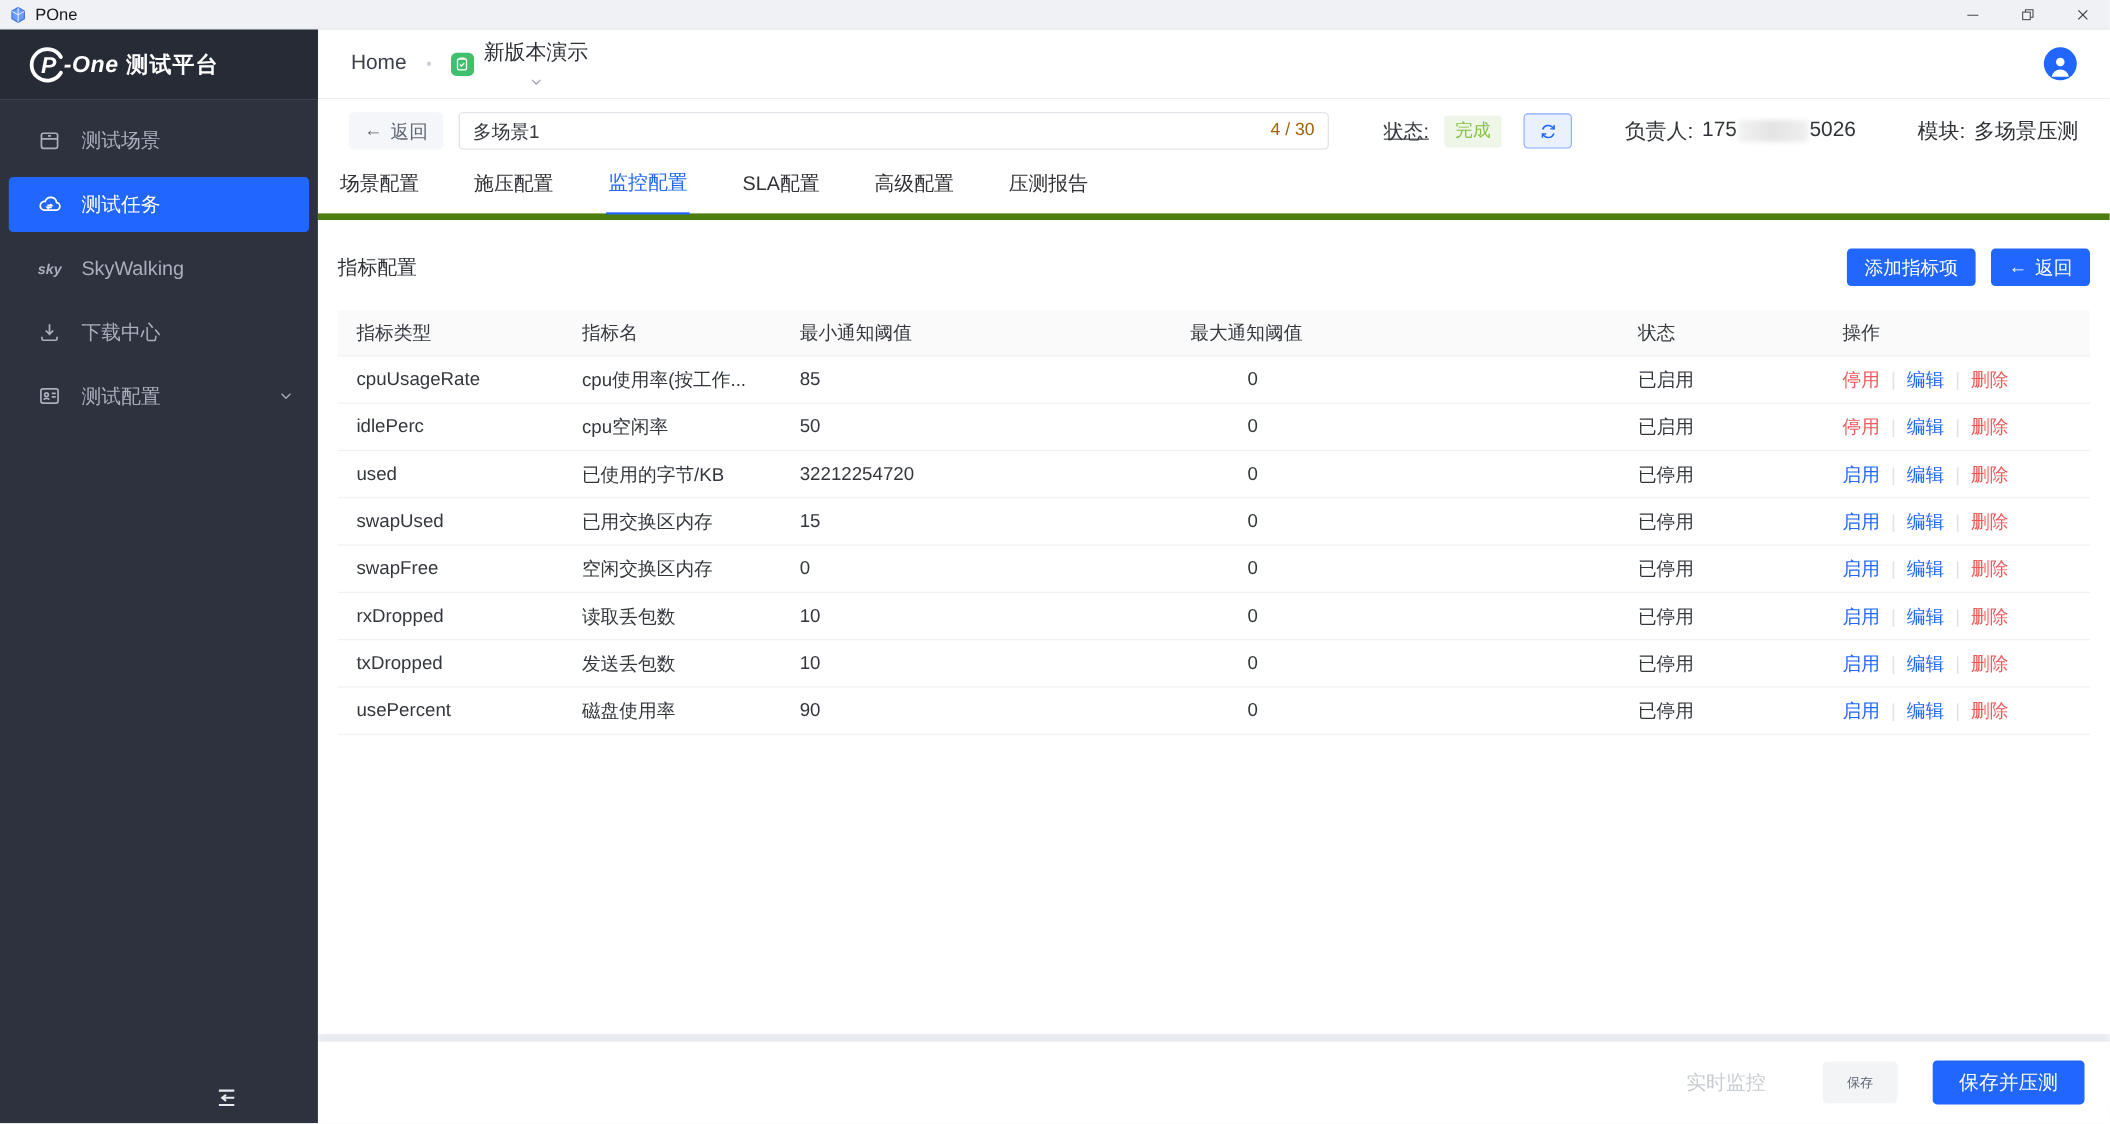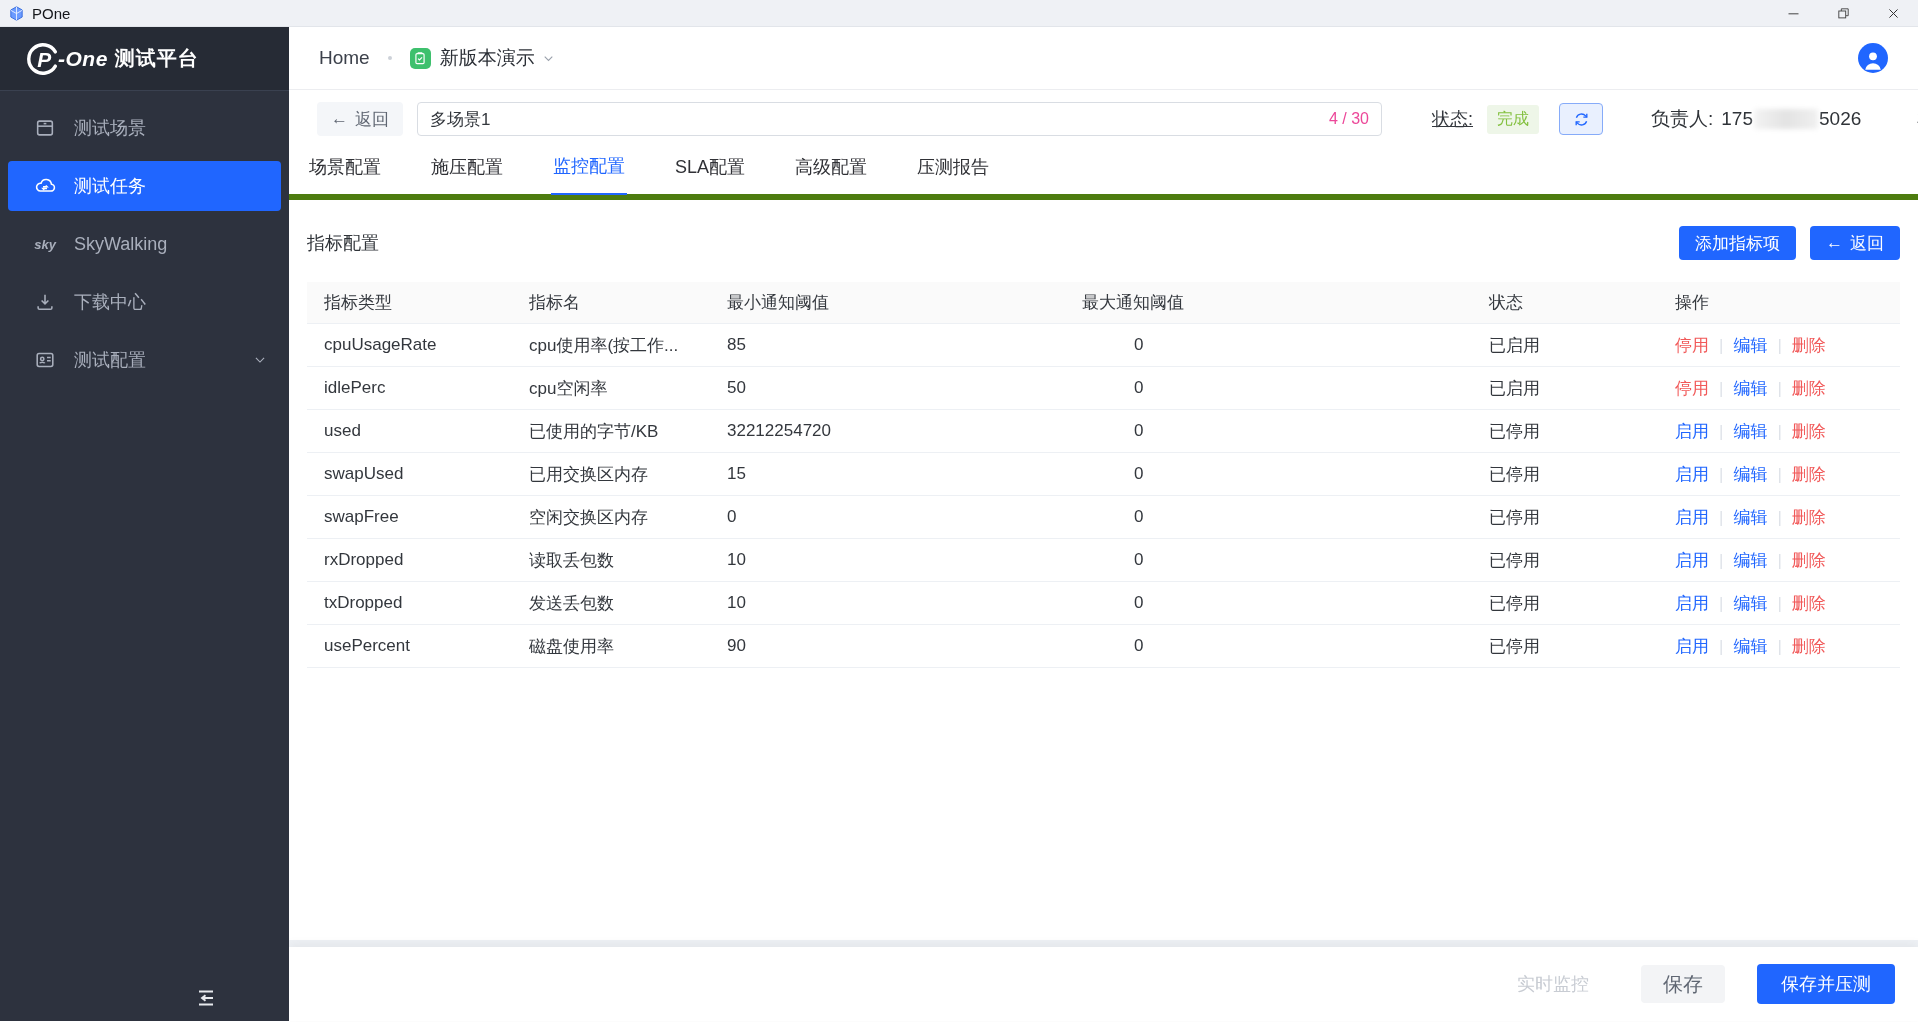--- a/index.html
+++ b/index.html
@@ -35,35 +35,35 @@
     display:flex; align-items:center; justify-content:center; color:#e8eaee; }
 
   
   .main { flex:1; display:flex; flex-direction:column; background:#fff; min-width:0; }
 
   .top-header { height:63px; border-bottom:1px solid #ecedf0; display:flex; align-items:center;
     padding:0 30px; font-size:19px; color:#3c414b; flex:none; }
   .crumb-dot { width:4px; height:4px; border-radius:50%; background:#cdd1d8; margin:0 18px; }
   .proj-icon { width:21px; height:21px; border-radius:5px; background:#3ec06d; display:flex;
     align-items:center; justify-content:center; flex:none; }
-  .proj-name { margin-left:9px; color:#2b2f36; cursor:pointer; display:flex; align-items:center; gap:7px; }
+  .proj-name { margin-left:9px; color:#2b2f36; cursor:pointer; display:flex; align-items:center; gap:7px;flex-direction:column; }
   .hdr-chevron { display:flex; color:#9aa0ab; }
   .avatar { margin-left:auto; width:30px; height:30px; border-radius:50%; background:#2066ff;
     display:flex; align-items:flex-end; justify-content:center; overflow:hidden; cursor:pointer; }
 
   
   .toolbar { height:58px; display:flex; align-items:center; padding:0 18px 0 28px; flex:none; }
   .back-btn { height:34px; padding:0 14px; background:#f4f6f9; border:none; border-radius:4px;
     color:#5f6672; font-size:17px; display:flex; align-items:center; gap:7px; cursor:pointer;
     font-family:inherit; flex:none; }
-  .scene-input-wrap { width:965px; height:34px; border:1px solid #d9dde3; border-radius:4px;
+  .scene-input-wrap { width:791px; height:34px; border:1px solid #d9dde3; border-radius:4px;
     margin-left:14px; display:flex; align-items:center; padding:0 12px; flex:none; }
   .scene-input-wrap input { border:none; outline:none; flex:1; font-size:17px; color:#33373d;
     font-family:inherit; background:transparent; }
-  .char-count { color:#ec4899; font-size:16px; margin-left:10px; flex:none; }
+  .char-count { color:#a16207; font-size:16px; margin-left:10px; flex:none; }
   .status-label { margin-left:50px; font-size:18px; color:#33373d; flex:none;text-decoration:underline; }
   .status-badge { margin-left:14px; padding:4px 10px; background:#eef6e8; color:#83c03f;
     font-size:16px; border-radius:3px; flex:none; }
   .refresh-btn { margin-left:20px; width:44px; height:32px; background:#e9f0fe;
     border:1px solid #86abf9; border-radius:4px; display:flex; align-items:center; justify-content:center;
     cursor:pointer; color:#2066ff; flex:none; }
   .owner { margin-left:48px; font-size:19px; color:#2f3338; display:flex; align-items:center; flex:none; }
   .owner-label,.module-label { margin-right:8px; }
   .blur-box { display:inline-block; width:64px; height:20px; margin:0 1px; border-radius:2px;
     background:linear-gradient(90deg,#f3f3f3,#e3e3e3,#f0f0f0); filter:blur(2.5px); }
@@ -94,21 +94,21 @@
   .op-link { cursor:pointer; font-size:17px; }
   .op-link.blue { color:#2066ff; } .op-link.red { color:#f15959; }
   .op-div { color:#dfe3e9; margin:0 10px; }
 
   
   .footer-gap { margin-top:auto; height:7px; background:#eef1f5; flex:none; }
   .footer { height:74px; background:#fff; box-shadow:0 -3px 10px rgba(0,0,0,.05);
     display:flex; align-items:center; justify-content:flex-end; padding-right:23px; flex:none; }
   .monitor-link { color:#c8ccd3; font-size:18px; margin-right:52px; cursor:pointer; }
   .btn-plain { height:38px; background:#f3f4f6; color:#5f6672; border:none; border-radius:4px;
-    font-size:20px; padding:0 22px; margin-right:32px; cursor:pointer; font-family:inherit; }
+    font-size:12px; padding:0 22px; margin-right:32px; cursor:pointer; font-family:inherit; }
   .btn-big-primary { height:40px; background:#2066ff; color:#fff; border:none; border-radius:4px;
     font-size:18px; padding:0 24px; cursor:pointer; font-family:inherit; }
 
   svg { display:block; }
 </style>
 </head>
 <body>
 
 <div class="titlebar">
   <div class="tb-left">

